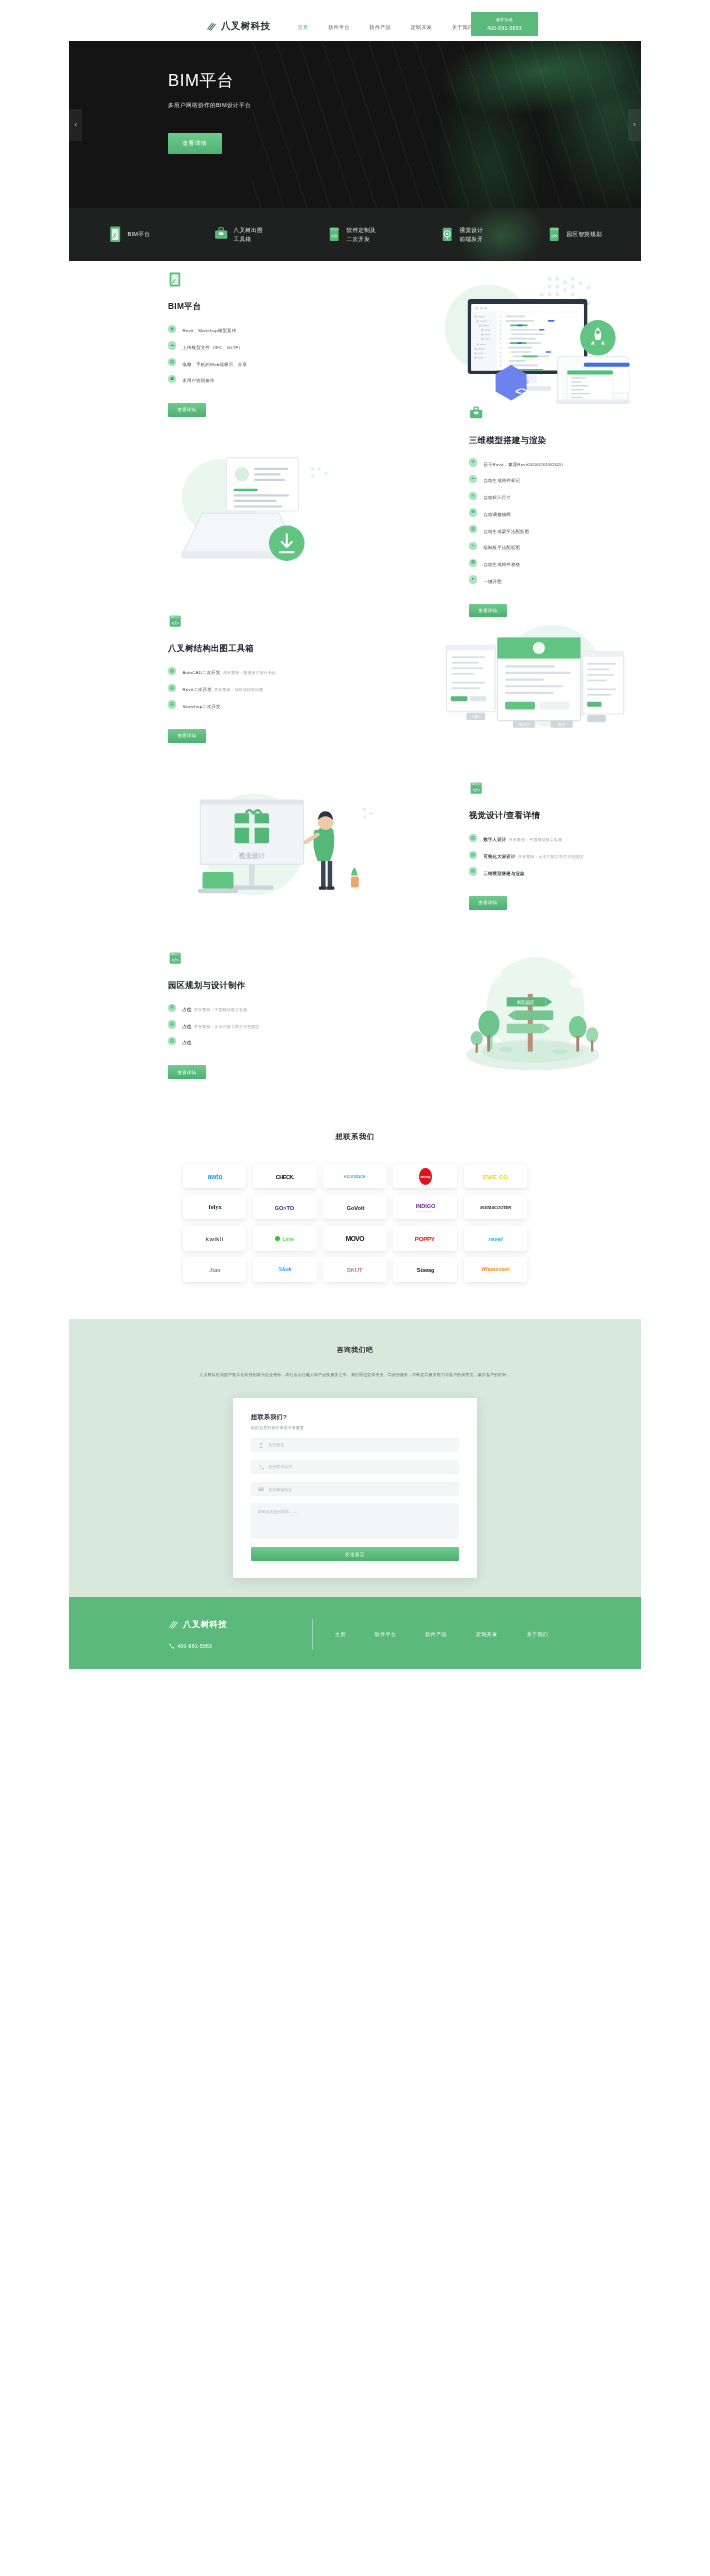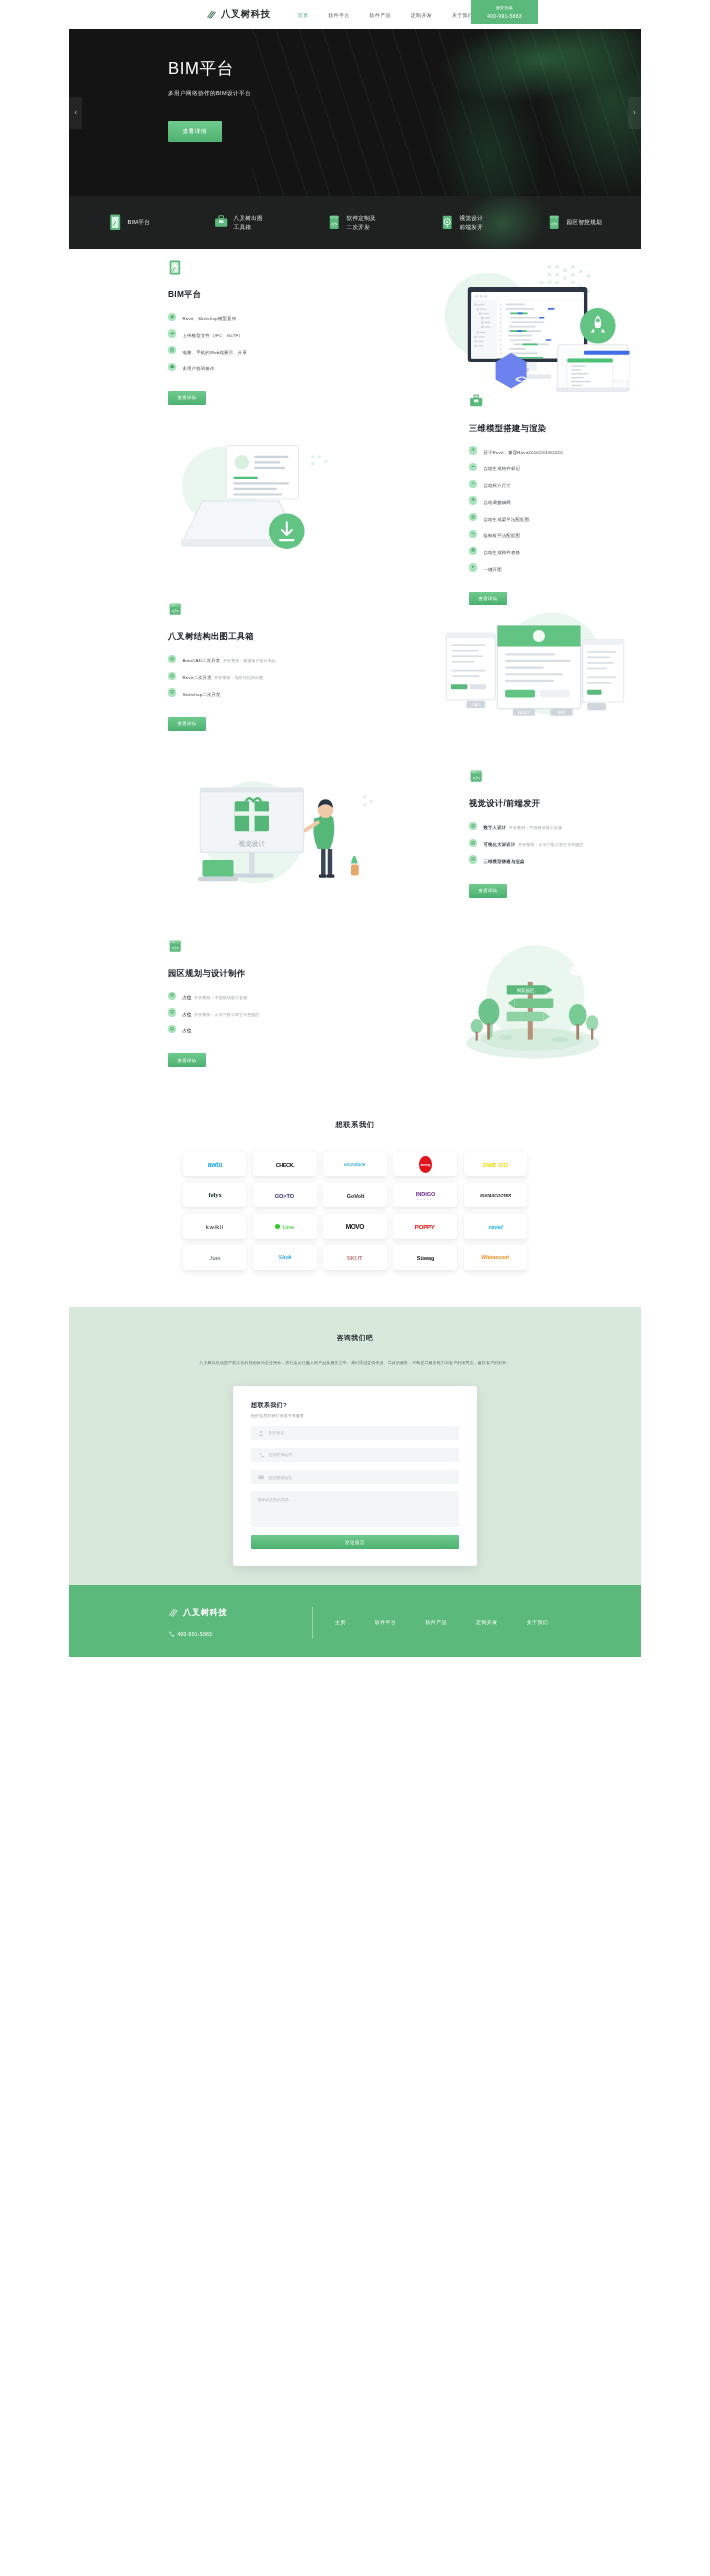--- a/index.html
+++ b/index.html
@@ -3,21 +3,21 @@
 <meta charset="utf-8">
 <title>八叉树科技</title>
 <style>
   *{box-sizing:border-box;margin:0;padding:0}
   html,body{width:710px}
   body{
     font-family:"Liberation Sans","DejaVu Sans",sans-serif;
     background:#fff;color:#333;
     -webkit-font-smoothing:antialiased;
   }
-  .wrap{width:572px;margin:0 auto;position:relative}
+  .wrap{width:572px;margin:12px auto;position:relative}
 
   
   .header{height:29px;background:#fff;display:flex;align-items:center;position:relative;z-index:30}
   .hd-inner{width:710px;display:flex;align-items:center;padding-left:137px}
   .logo{display:flex;align-items:center;gap:3.9px;margin-right:27px}
   .logo-mark{width:11px;height:11px;position:relative;flex:0 0 auto}
   .logo-text{font-size:9.4px;font-weight:700;color:#1f2a24;letter-spacing:0.6px;white-space:nowrap}
   .nav{display:flex;align-items:center;gap:20px}
   .nav a{font-size:5px;color:#4b5258;text-decoration:none;white-space:nowrap;letter-spacing:0.3px}
   .nav a.active{color:#4caf72}
@@ -575,21 +575,21 @@
     <div class="fcol">
       <span class="sec-icon" style="display:block">
         <svg width="15.5" height="15.5" viewBox="0 0 28 28">
           <rect x="3" y="3" width="20" height="20" rx="2" fill="#5cb97c"></rect>
           <rect x="3" y="3" width="20" height="5" rx="2" fill="#80cd98"></rect>
           <circle cx="7" cy="5.5" r="1" fill="#fff"></circle>
             <circle cx="10.5" cy="5.5" r="1" fill="#fff"></circle>
           <text x="13" y="19" font-size="9" fill="#fff" text-anchor="middle" font-family="Liberation Sans">&lt;/&gt;</text>
         </svg>
       </span>
-      <div class="sec-title">视觉设计/前端发开</div>
+      <div class="sec-title">视觉设计/查看详情</div>
       <ul class="flist">
         <li>
             <span class="bullet">▤</span>
           <span class="ftxt">
             <span class="t1 b">数字人设计</span>
             <span class="t2">开发案例：中国移动数字客服</span>
           </span>
           </li>
         <li>
             <span class="bullet">▤</span>

